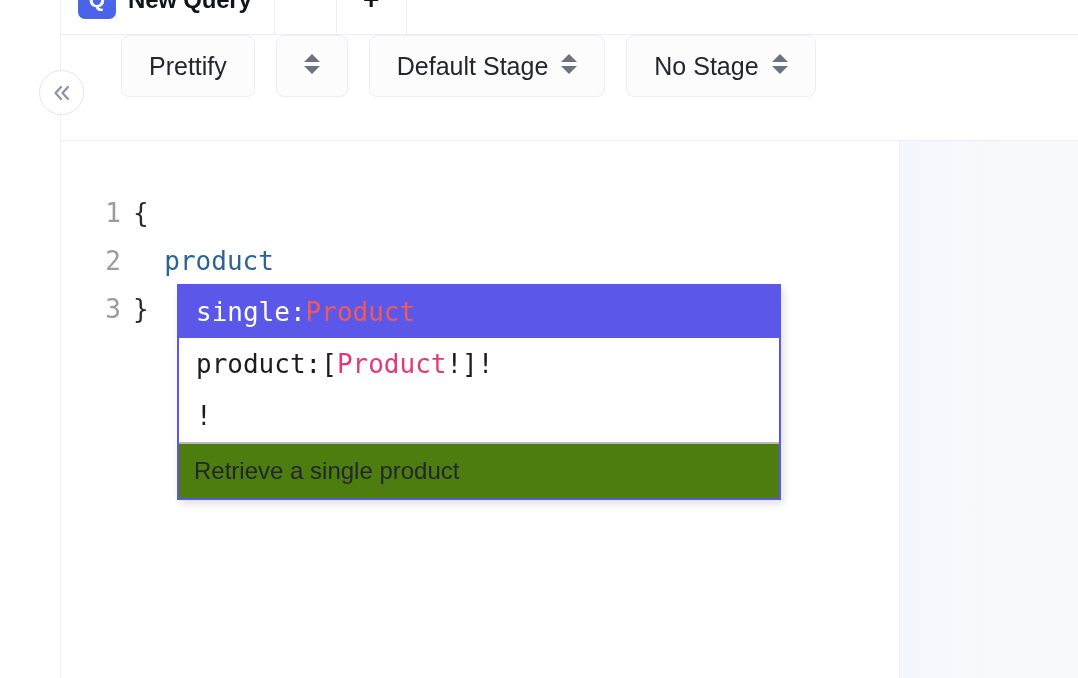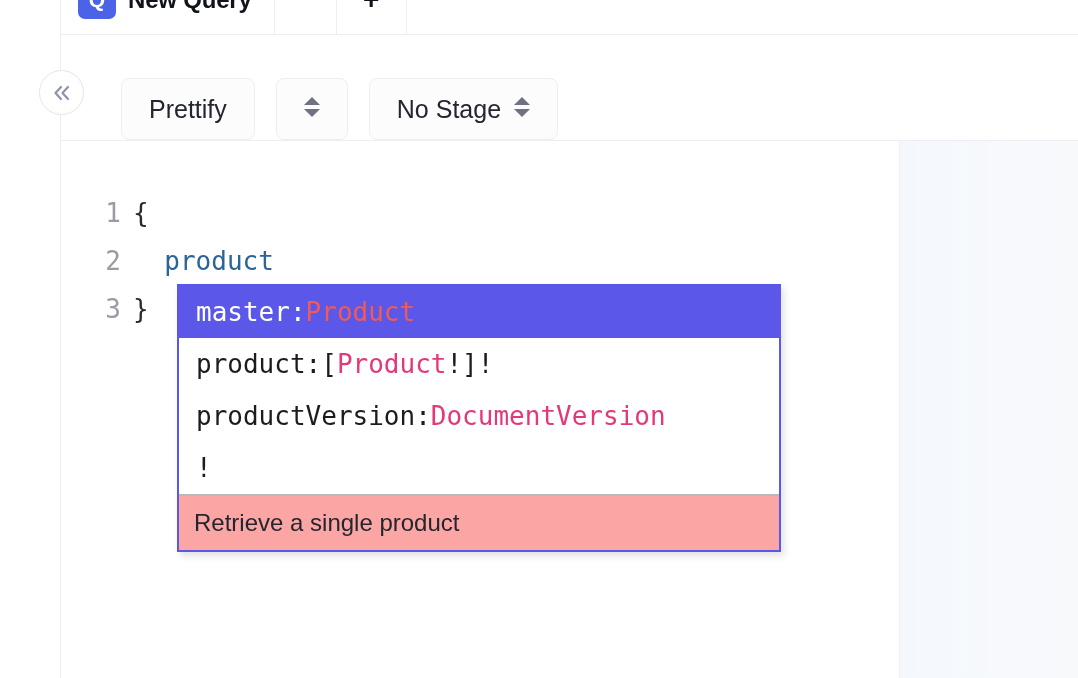--- a/index.html
+++ b/index.html
@@ -78,21 +78,21 @@
     background: #eceef4;
   }
 
   
   .toolbar {
     position: absolute;
     left: 60px; top: 35px;
     width: 1018px; height: 105px;
     background: #ffffff;
     display: flex;
-    align-items: flex-end;
+    align-items: flex-start;
     padding-left: 61px;
     gap: 21px;
   }
   .tb-btn {
     height: 62px;
     border: 1px solid #eceef3;
     border-radius: 8px;
     background: #fcfcfd;
     display: flex;
     align-items: center;
@@ -228,21 +228,21 @@
     width: 100%;
   }
   .ac-doc {
     height: 54px;
     display: flex;
     align-items: center;
     padding-left: 15px;
     font-family: "Liberation Sans", sans-serif;
     font-size: 24px;
     color: #23262f;
-    background: #fca5a5;
+    background: #4d7c0f;
     white-space: nowrap;
   }
 </style>
 </head>
 <body>
 
 <div id="app">
 
   <div class="tabbar">
     <div class="tab active">
@@ -253,20 +253,24 @@
     <div class="tab-plus">+</div>
     <div class="tab-tail"></div>
   </div>
   <div class="tabbar-underline"></div>
 
   <div class="toolbar">
     <div class="tb-btn">
       <span>Prettify</span>
     </div>
     <div class="tb-btn">
+      <span class="caret"></span>
+    </div>
+    <div class="tb-btn">
+      <span>Default Stage</span>
       <span class="caret"></span>
     </div>
     <div class="tb-btn">
       <span>No Stage</span>
       <span class="caret"></span>
     </div>
   </div>
 
   <div class="editor-divider-h"></div>
   <div class="vdivider"></div>
@@ -295,39 +299,33 @@
         <polyline points="11,5 5.5,11 11,17"></polyline>
         <polyline points="18,5 12.5,11 18,17"></polyline>
       </svg>
     </span>
   </div>
 
   <div class="ac">
     <div class="ac-list">
 
       <div class="ac-row selected">
-        <span class="ac-name">master: </span>
+        <span class="ac-name">single: </span>
         <span class="ac-punc"></span>
         <span class="ac-type">Product</span>
         <span class="ac-punc"></span>
       </div>
 
       <div class="ac-row">
         <span class="ac-name">product: </span>
         <span class="ac-punc">[</span>
         <span class="ac-type">Product</span>
         <span class="ac-punc">!]!</span>
       </div>
 
-      <div class="ac-row">
-        <span class="ac-name">productVersion: </span>
-        <span class="ac-punc"></span>
-        <span class="ac-type">DocumentVersion</span>
-        <span class="ac-punc"></span>
-      </div>
 
       <div class="ac-row">
         <span class="ac-punc"></span>
         <span class="ac-punc">!</span>
       </div>
 
     </div>
     <div class="ac-sep"></div>
     <div class="ac-doc">Retrieve a single product</div>
   </div>

